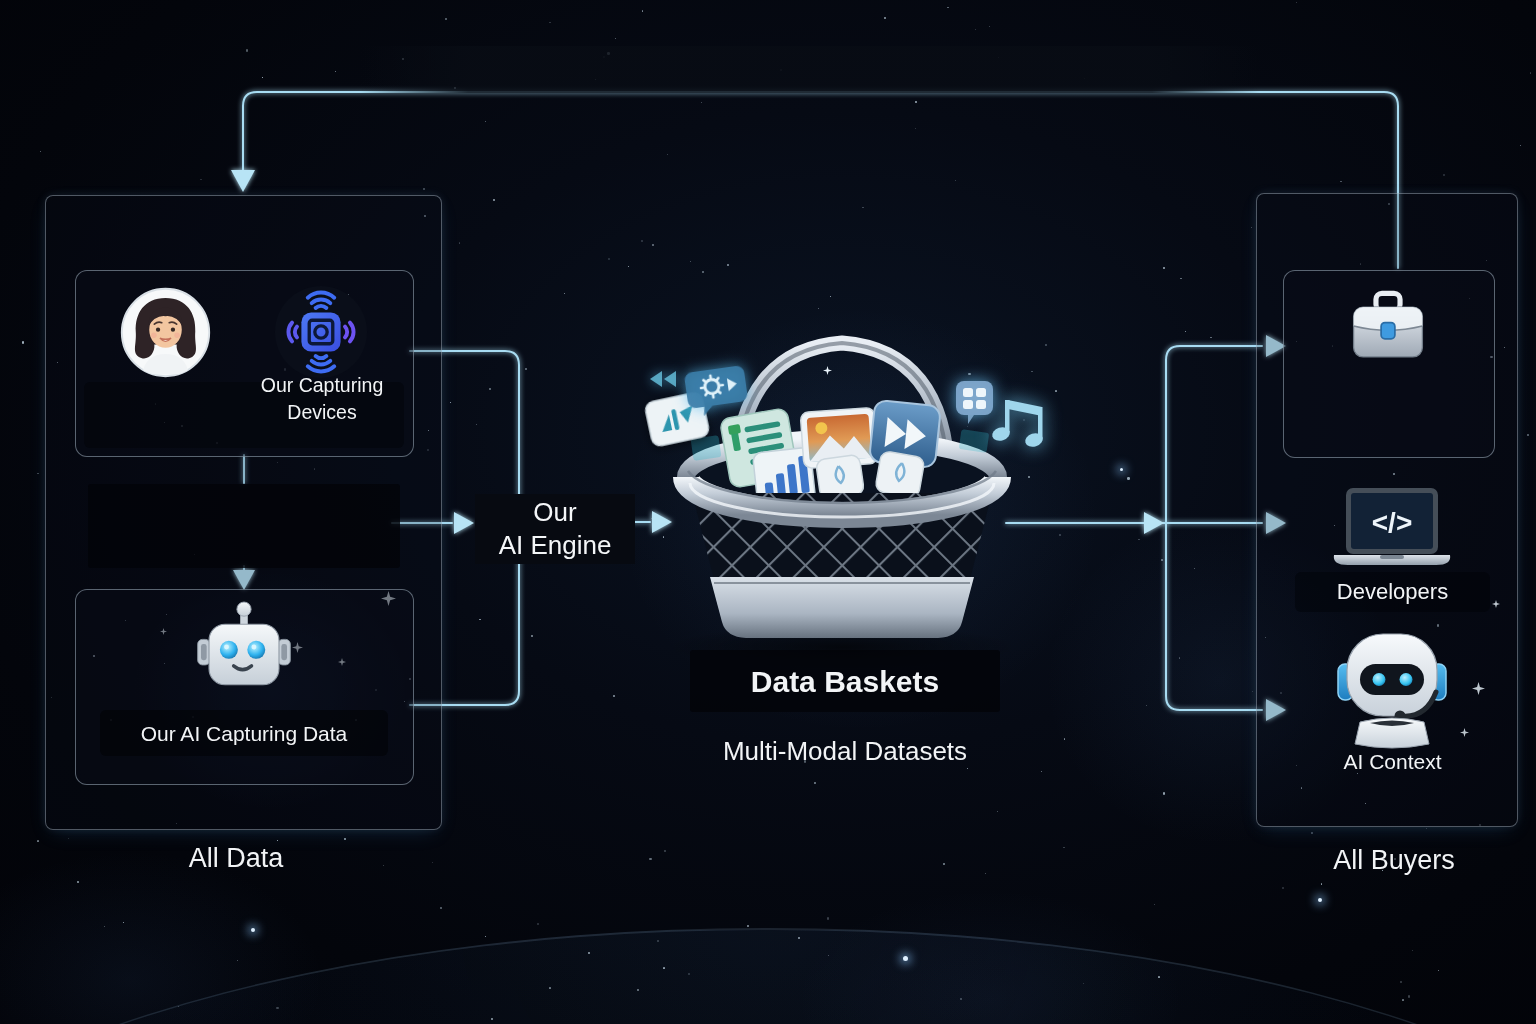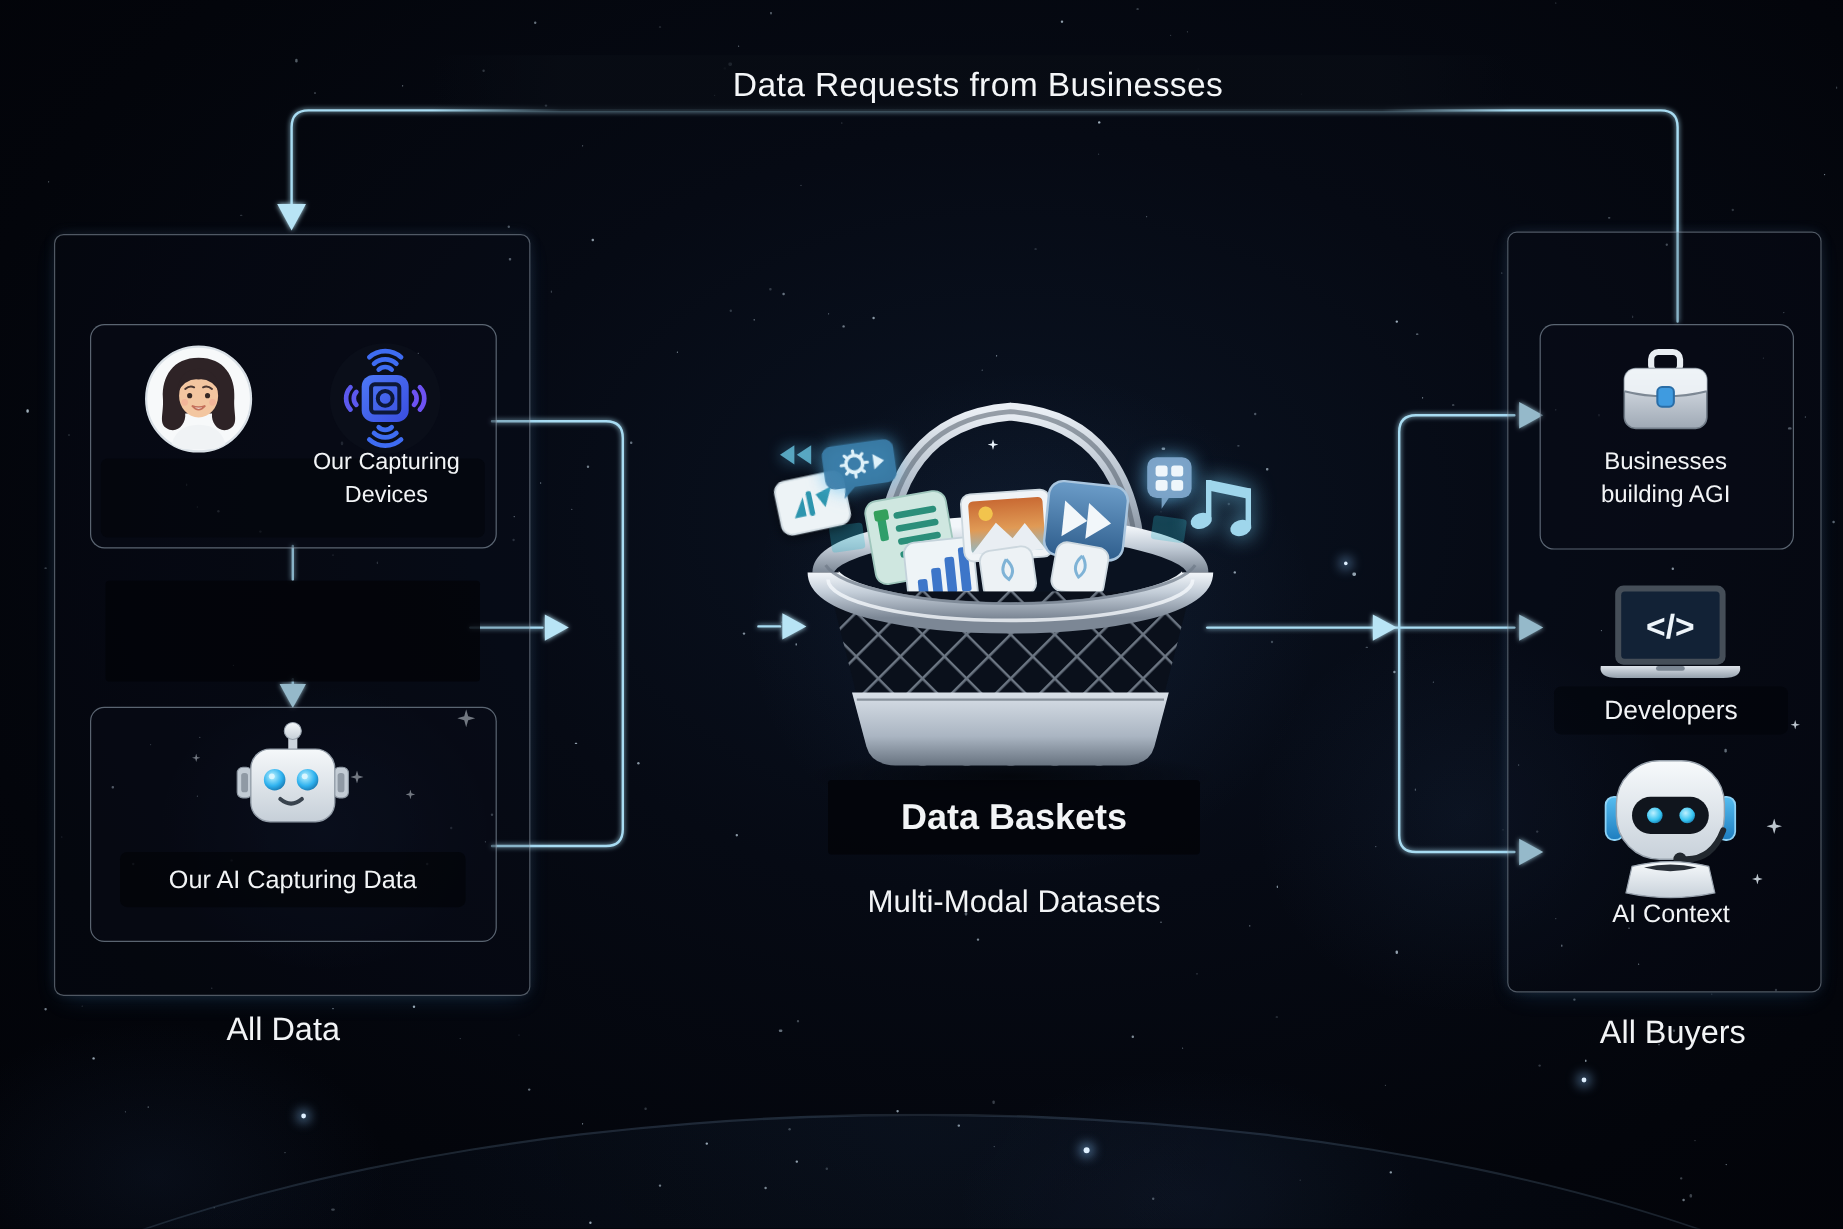--- a/index.html
+++ b/index.html
@@ -278,21 +278,20 @@
       <polygon points="454,512 454,534 474,523"></polygon>
       <polygon points="652,511 652,533 672,522"></polygon>
       <polygon points="1144,512 1144,534 1164,523"></polygon>
       <polygon points="1266,512 1266,534 1286,523"></polygon>
       <polygon points="1266,335 1266,357 1286,346"></polygon>
       <polygon points="1266,699 1266,721 1286,710"></polygon>
     </g>
   </svg>
 
   <div class="title-band"></div>
-  <div class="title-text">Data Requests from Businesses</div>
 
   <div class="panel" style="left:45px;top:195px;width:395px;height:633px;"></div>
 
   <div class="card" style="left:75px;top:270px;width:337px;height:185px;"></div>
   <div class="darkstrip" style="left:84px;top:382px;width:320px;height:66px;"></div>
 
   <div class="icon-wrap" style="left:119px;top:286px;width:93px;height:93px;">
     <svg width="93" height="93" viewBox="0 0 100 100">
       <defs>
           <clipPath id="avClip">
@@ -377,20 +376,24 @@
       <circle cx="36.5" cy="51" r="2.6" fill="#dff7ff" opacity="0.9"></circle>
       <circle cx="65.5" cy="51" r="2.6" fill="#dff7ff" opacity="0.9"></circle>
       <path d="M44 71 Q53.5 79 63 71" stroke="#39434e" stroke-width="3.6" fill="none" stroke-linecap="round"></path>
     </svg>
   </div>
   <div class="darkstrip" style="left:100px;top:710px;width:288px;height:46px;background:rgba(1,3,7,.62);"></div>
   <div class="lbl" style="left:100px;top:722px;width:288px;font-size:21px;">Our AI Capturing Data</div>
 
   <div class="lbl" style="left:136px;top:843px;width:200px;font-size:27px;">All Data</div>
 
+  <div class="engine">
+    <span>Our</span>
+    <span>AI Engine</span>
+  </div>
 
   <div class="icon-wrap" style="left:640px;top:325px;width:450px;height:345px;z-index:3;">
     <svg width="450" height="345" viewBox="0 0 450 345">
       <defs>
         <linearGradient id="silverV" x1="0" y1="0" x2="0" y2="1">
           <stop offset="0" stop-color="#e9eef4"></stop>
             <stop offset="0.5" stop-color="#aeb9c6"></stop>
             <stop offset="1" stop-color="#6b7684"></stop>
         </linearGradient>
         <linearGradient id="silverRim" x1="0" y1="0" x2="0" y2="1">
@@ -543,21 +546,20 @@
             <stop offset="1" stop-color="#9fa9b5"></stop>
         </linearGradient>
       </defs>
       <rect x="36" y="8" width="28" height="20" rx="7" fill="none" stroke="#e8edf2" stroke-width="6"></rect>
       <rect x="10" y="24" width="80" height="58" rx="11" fill="url(#caseGrad)" stroke="#727d89" stroke-width="1.5"></rect>
       <path d="M10 46 Q50 56 90 46 L90 35 a11 11 0 0 0 -11 -11 L21 24 a11 11 0 0 0 -11 11 Z" fill="#f0f4f8" opacity=".85"></path>
       <path d="M10 46 Q50 56 90 46" stroke="#7d8894" stroke-width="2" fill="none"></path>
       <rect x="42" y="42" width="16" height="19" rx="4.5" fill="#3f9be0" stroke="#2a6da6" stroke-width="2"></rect>
     </svg>
   </div>
-  <div class="lbl" style="left:1303px;top:372px;width:170px;font-size:20px;line-height:27px;">Businesses building AGI</div>
 
   <div class="icon-wrap" style="left:1330px;top:485px;width:124px;height:84px;">
     <svg width="124" height="84" viewBox="0 0 124 84">
       <defs>
         <linearGradient id="lapBase" x1="0" y1="0" x2="0" y2="1">
           <stop offset="0" stop-color="#dde3ea"></stop>
             <stop offset="1" stop-color="#94a0ac"></stop>
         </linearGradient>
       </defs>
       <rect x="16" y="3" width="92" height="66" rx="7" fill="#454e58"></rect>

